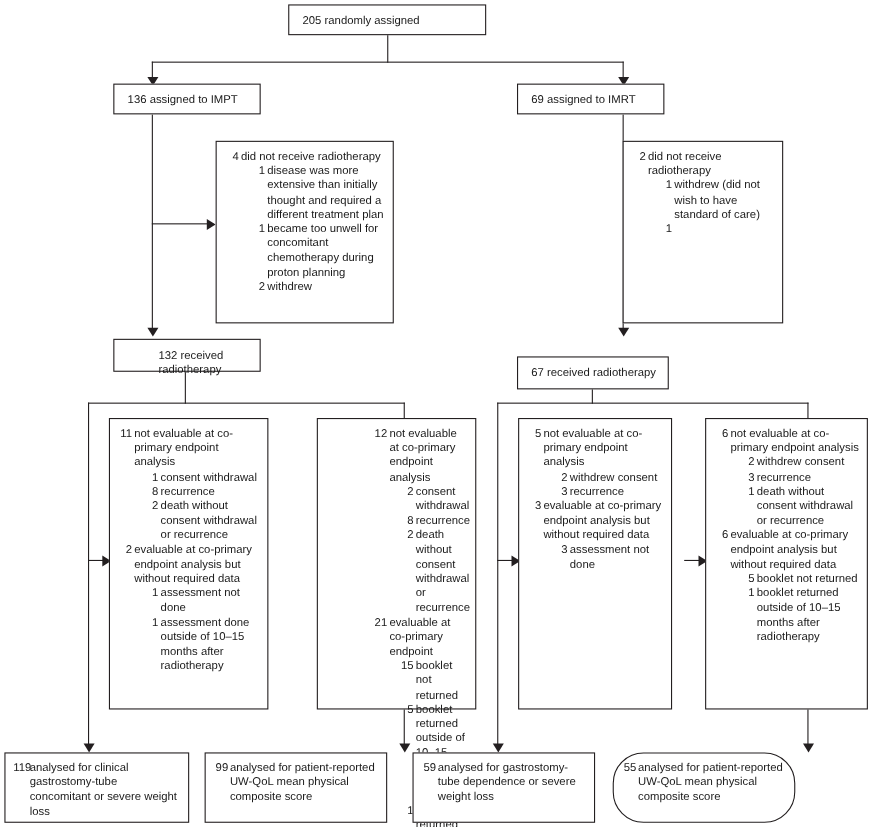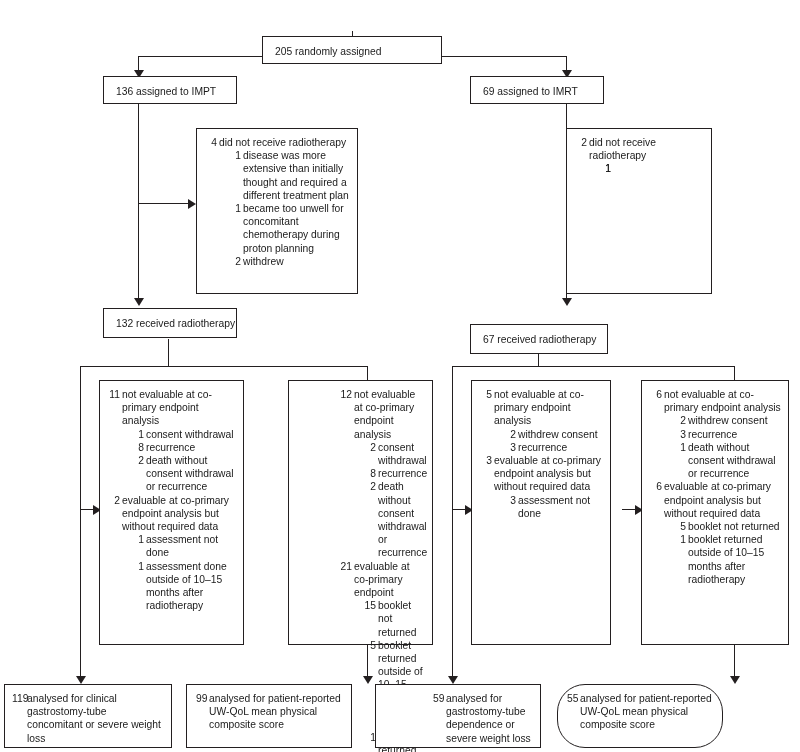--- a/index.html
+++ b/index.html
@@ -101,21 +101,21 @@
   <div class="ln v" style="left:734px;top:366px;height:312px;"></div>
   <div class="ln h" style="left:452px;top:509px;width:19px;"></div>
   <div class="arrow-r" style="left:465px;top:505px;"></div>
   <div class="ln h" style="left:622px;top:509px;width:19px;"></div>
   <div class="arrow-r" style="left:635px;top:505px;"></div>
   <div class="arrow-d" style="left:448px;top:676px;"></div>
   <div class="arrow-d" style="left:730px;top:676px;"></div>
 
   <div class="ln h" style="left:566px;top:176px;width:-2px;"></div>
 
-  <div class="box single" style="left:262px;top:4px;width:180px;height:28px;margin-top:32px;">
+  <div class="box single" style="left:262px;top:4px;width:180px;height:28px;">
     <div class="pad">205 randomly assigned</div>
   </div>
 
   <div class="box single" style="left:103px;top:76px;width:134px;height:28px;">
     <div class="pad">136 assigned to IMPT</div>
   </div>
 
   <div class="box single" style="left:470px;top:76px;width:134px;height:28px;">
     <div class="pad">69 assigned to IMRT</div>
   </div>
@@ -147,31 +147,32 @@
 
   <div class="box" style="left:566px;top:128px;width:146px;height:166px;">
     <div class="pad">
       <ul class="lvl">
         <li>
           <span class="n">2</span>
           <span class="t">did not receive radiotherapy</span>
           <ul class="lvl d2">
             <li>
               <span class="n">1</span>
-            </li>
-            <li>
-              <span class="n">1</span>
-            </li>
-          </ul>
-        </li>
-      </ul>
-    </div>
-  </div>
-
-  <div class="box single" style="left:103px;top:308px;width:134px;height:30px;">
+              <span class="t">withdrew (did not wish to have standard of care)</span>
+            </li>
+            <li>
+              <span class="n">1</span>
+            </li>
+          </ul>
+        </li>
+      </ul>
+    </div>
+  </div>
+
+  <div class="box single" style="left:103px;top:308px;width:134px;height:30px;padding-left:28px;">
     <div class="pad">132 received radiotherapy</div>
   </div>
 
   <div class="box single" style="left:470px;top:308px;width:138px;height:30px;margin-top:16px;">
     <div class="pad">67 received radiotherapy</div>
   </div>
 
   <div class="box" style="left:99px;top:380px;width:145px;height:265px;">
     <div class="pad">
       <ul class="lvl">
@@ -339,21 +340,21 @@
     <div class="pad">
       <ul class="lvl">
         <li>
           <span class="n">99</span>
           <span class="t">analysed for patient-reported UW-QoL mean physical composite score</span>
         </li>
       </ul>
     </div>
   </div>
 
-  <div class="box" style="left:375px;top:684px;width:166px;height:64px;padding-left:48px;">
+  <div class="box" style="left:375px;top:684px;width:166px;height:64px;">
     <div class="pad">
       <ul class="lvl">
         <li>
           <span class="n">59</span>
           <span class="t">analysed for gastrostomy-tube dependence or severe weight loss</span>
         </li>
       </ul>
     </div>
   </div>
 

